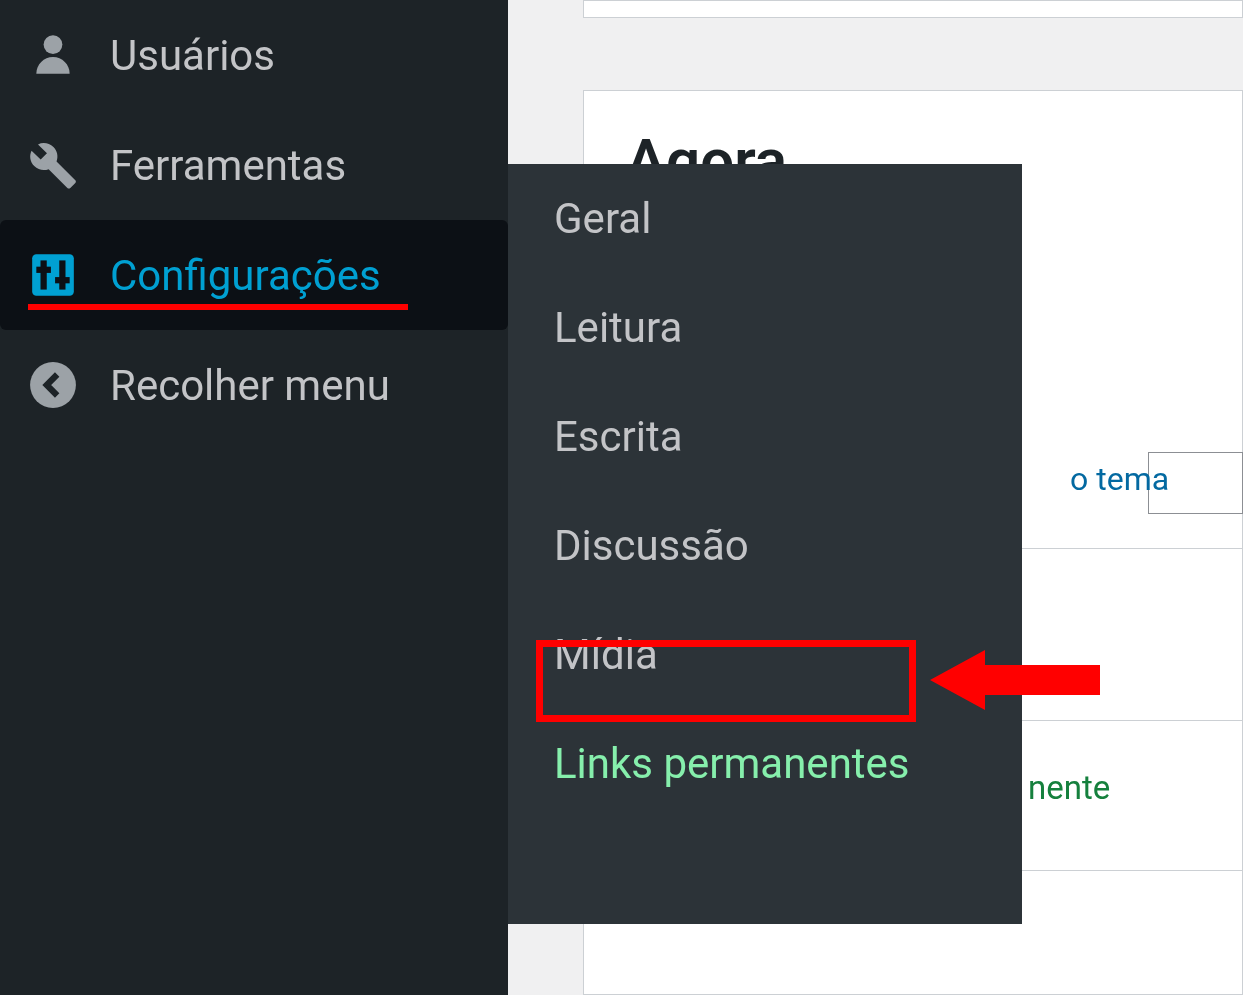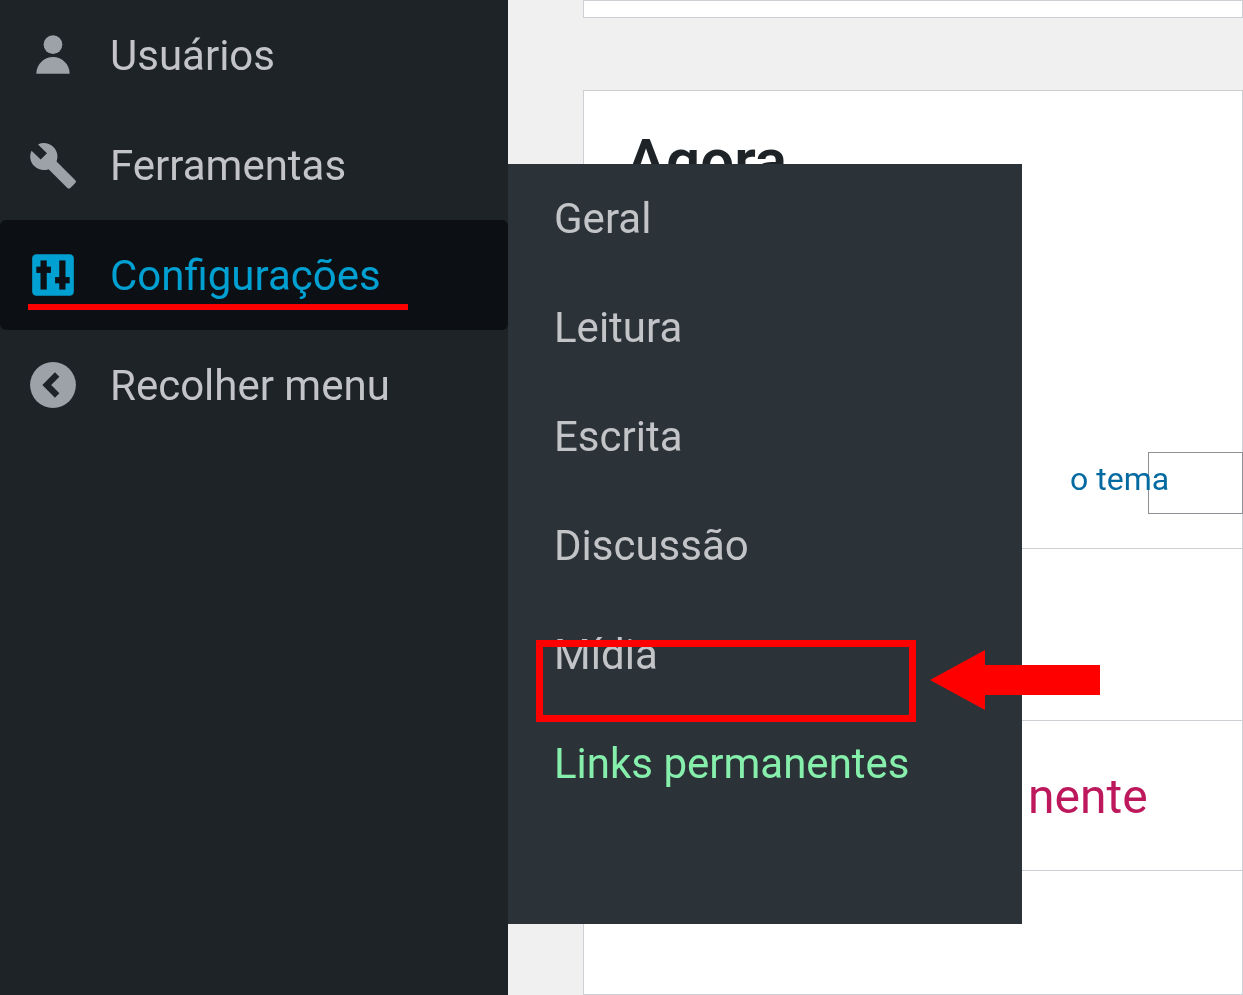--- a/index.html
+++ b/index.html
@@ -96,22 +96,22 @@
       left: 530px;
       top: 460px;
       font-size: 32px;
       color: #0369a1;
       margin-left: 32px;
     }
     .partial-text-2 {
       position: absolute;
       left: 520px;
       top: 768px;
-      font-size: 48px;
-      color: #be185d;
+      font-size: 33px;
+      color: #15803d;
       text-align: right;
     }
     .submenu {
       position: absolute;
       left: 508px;
       top: 164px;
       width: 514px;
       height: 760px;
       background: #2c3338;
       z-index: 10;

